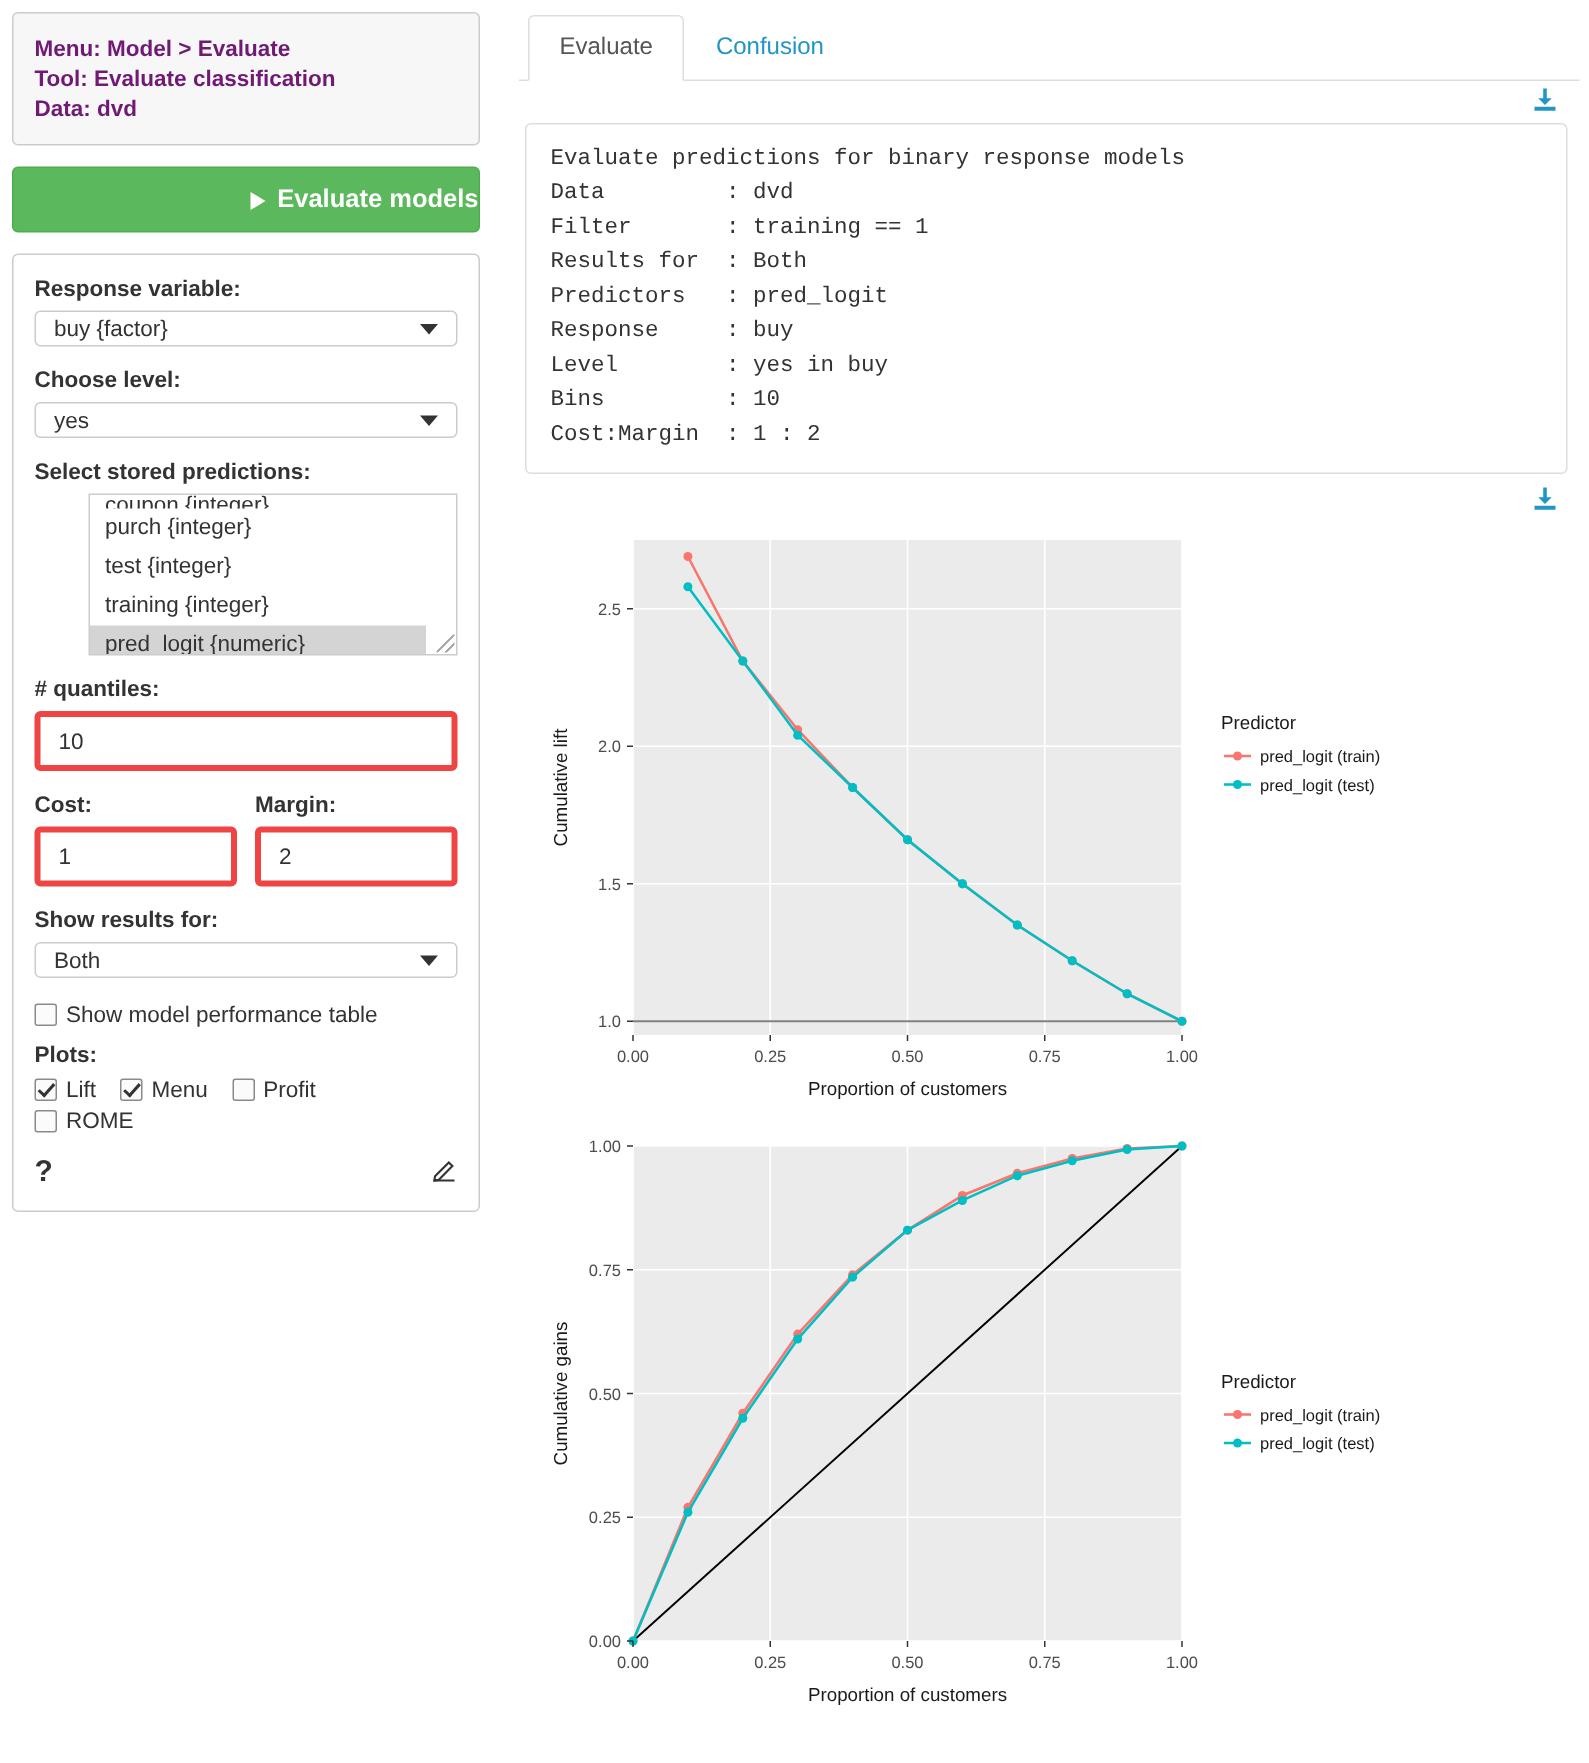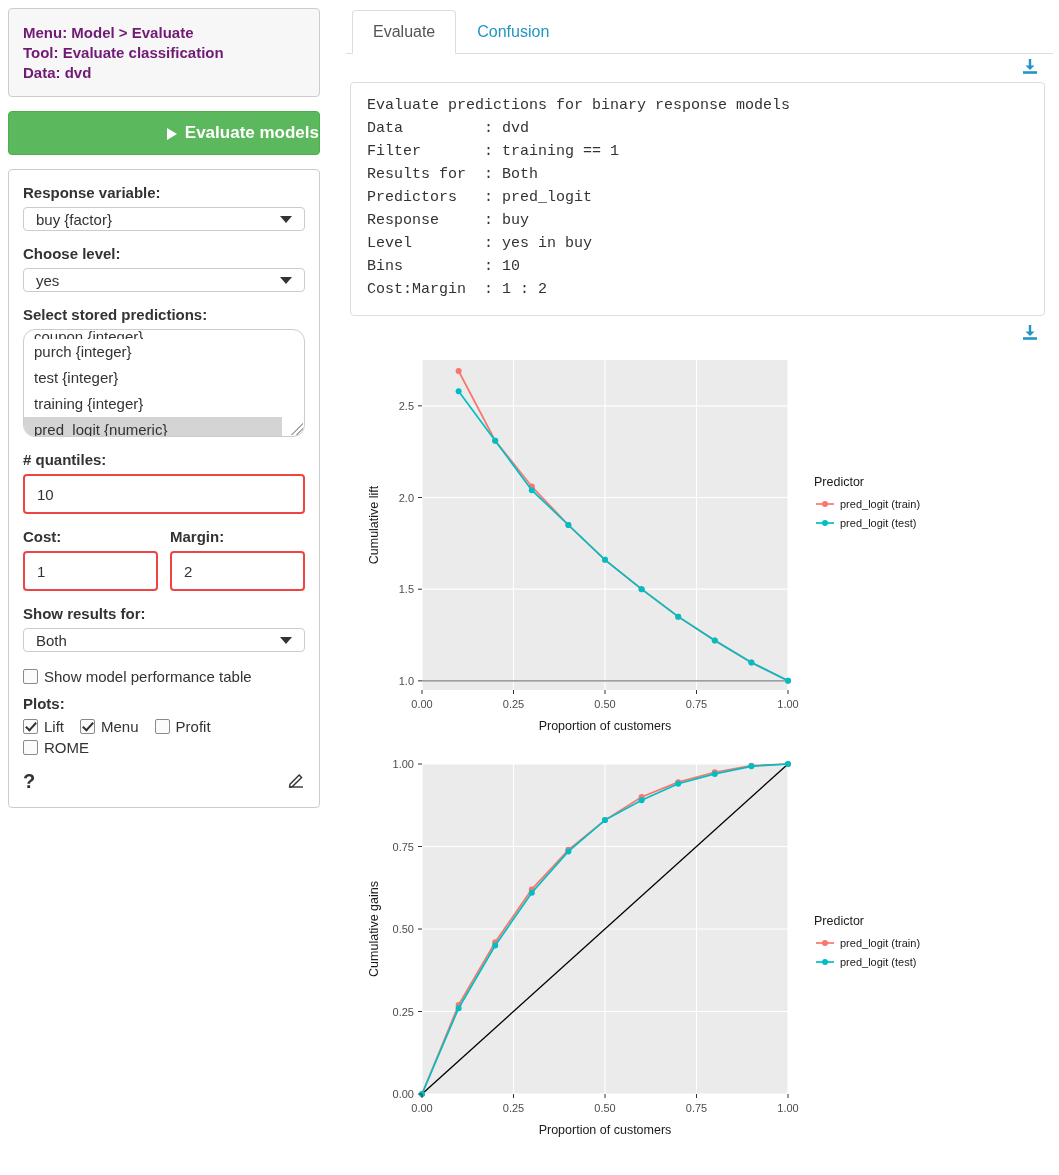--- a/index.html
+++ b/index.html
@@ -82,26 +82,27 @@
     right: 12px; top: 50%;
     width: 0; height: 0;
     border-left: 6px solid transparent;
     border-right: 6px solid transparent;
     border-top: 7px solid #333333;
     margin-top: -3px;
   }
 
   .listbox {
     border: 1px solid #cccccc;
-    border-radius: 12px;
+    border-radius: 0;
     background: #ffffff;
     height: 108px;
     overflow: hidden;
     position: relative;
     padding: 0;
+    margin-left: 36px;
   }
   .listbox .opt {
     font-size: 15px;
     padding: 2px 6px 2px 10px;
     line-height: 22px;
     white-space: nowrap;
     cursor: pointer;
   }
   .listbox .opt.clipped { color: #333; height: 9px; overflow: hidden; line-height: 9px; }
   .listbox .opt.selected { background: #d4d4d4; width: 92%; }
@@ -109,21 +110,21 @@
     position: absolute; right: 1px; bottom: 1px;
     width: 12px; height: 12px;
     background:
       linear-gradient(135deg, transparent 46%, #aaa 46%, #aaa 55%, transparent 55%),
       linear-gradient(135deg, transparent 70%, #aaa 70%, #aaa 79%, transparent 79%);
   }
 
   .textinput {
     width: 100%;
     height: 40px;
-    border: 2px solid #ef4444;
+    border: 4px solid #ef4444;
     border-radius: 4px;
     padding: 0 12px;
     font-size: 15px;
     color: #333;
     font-family: "Liberation Sans", sans-serif;
     background: #fff;
   }
 
   .two-col { display: flex; gap: 12px; }
   .two-col > div { flex: 1; }

